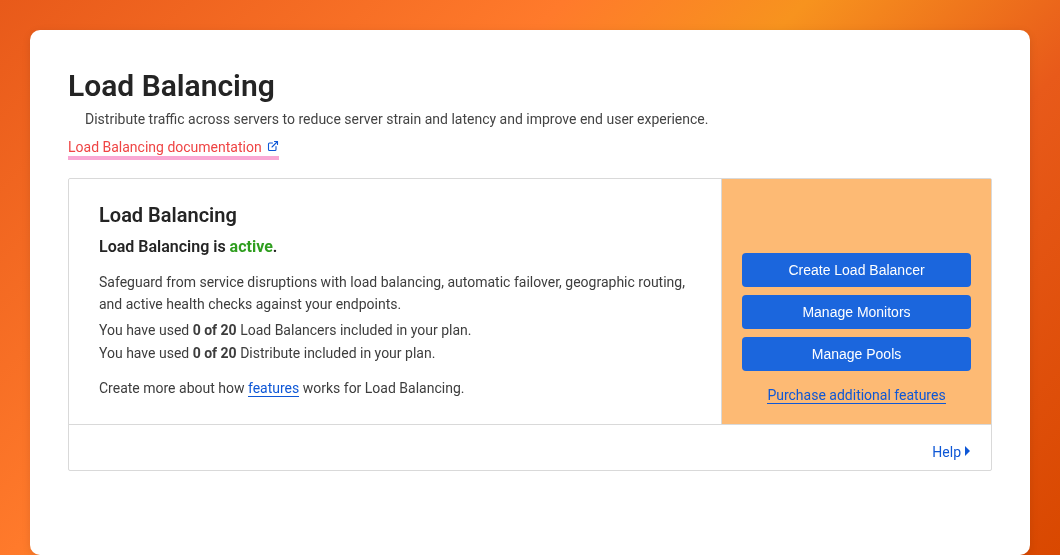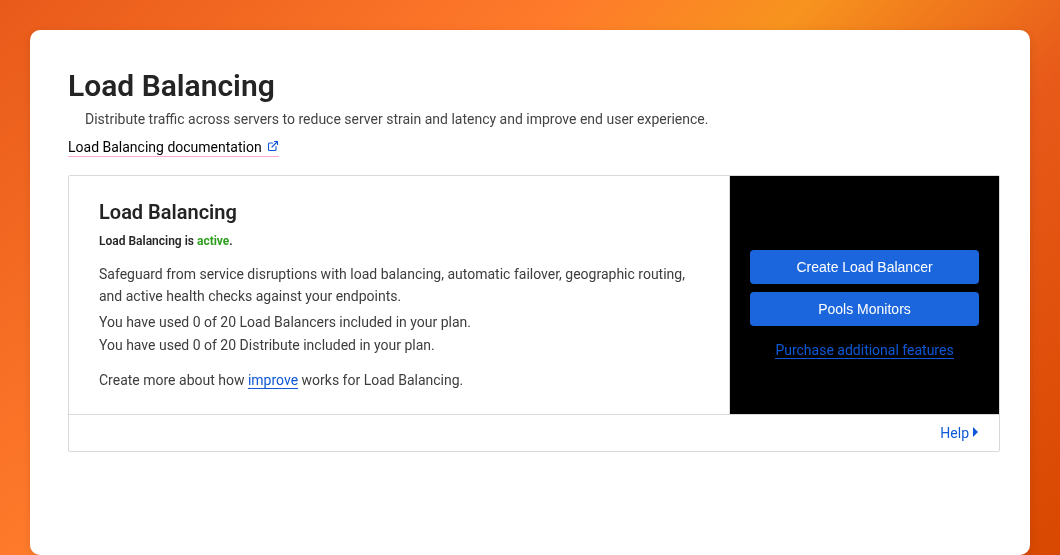--- a/index.html
+++ b/index.html
@@ -10,40 +10,40 @@
       height: 555px;
       padding: 30px 30px 0 30px;
       overflow: hidden;
       border-radius: 14px;
     }
     .card {
       background: #fff;
       border-radius: 10px;
       width: 1000px;
       height: 525px;
-      padding: 38px 30px 0 38px;
+      padding: 38px 38px 0 38px;
       box-shadow: 0 2px 8px rgba(0,0,0,0.1);
     }
     .page-title {
       font-size: 30px;
       font-weight: 600;
       color: #242424;
       margin-bottom: 8px;
     }
     .page-subtitle {
       font-size: 14px;
       color: #444;
       margin-bottom: 10px;
       margin-left: 17px;
     }
     .doc-link {
       font-size: 14px;
-      color: #000000;
-      text-decoration: none;
-      border-bottom: 1px solid #f9a8d4;
+      color: #ef4444;
+      text-decoration: none;
+      border-bottom: 4px solid #f9a8d4;
       display: inline-flex;
       align-items: center;
       gap: 5px;
       padding-bottom: 1px;
     }
     .doc-link-row {
       margin-bottom: 18px;
     }
     .panel {
       border: 1px solid #d9d9d9;
@@ -53,35 +53,35 @@
     }
     .panel-body {
       display: flex;
     }
     .panel-left {
       flex: 1;
       padding: 24px 30px 26px 30px;
     }
     .panel-right {
       width: 270px;
-      background: #000000;
+      background: #fdba74;
       border-left: 1px solid #d9d9d9;
       padding: 74px 20px 20px 20px;
       display: flex;
       flex-direction: column;
       gap: 8px;
     }
     .panel-title {
       font-size: 20px;
       font-weight: 600;
       color: #242424;
       margin-bottom: 10px;
     }
     .status-line {
-      font-size: 12px;
+      font-size: 16px;
       font-weight: 600;
       color: #242424;
       margin-bottom: 16px;
     }
     .status-active {
       color: #2f9e1f;
       font-weight: 700;
     }
     .body-text {
       font-size: 14px;
@@ -91,21 +91,21 @@
     }
     .usage-block {
       margin-bottom: 16px;
     }
     .usage-line {
       font-size: 14px;
       color: #3d3d3d;
       line-height: 1.6;
     }
     .usage-count {
-      font-weight: 400;
+      font-weight: 700;
     }
     .billing-line {
       font-size: 14px;
       color: #3d3d3d;
     }
     .inline-link {
       color: #0e57d6;
       text-decoration: none;
       border-bottom: 1px solid #0e57d6;
     }
@@ -139,20 +139,21 @@
     }
     .help-link {
       color: #0e57d6;
       font-size: 14px;
       font-weight: 400;
       text-decoration: none;
       display: inline-flex;
       align-items: flex-start;
       gap: 2px;
       cursor: pointer;
+      margin-top: 9px;
     }
     .ext-icon svg { width: 12px; height: 12px; stroke: #0e57d6; }
     .chevron svg { width: 10px; height: 12px; fill: #0e57d6; }
   </style>
 </head>
 <body>
 
 <div class="card">
 
   <h1 class="page-title">Load Balancing</h1>
@@ -186,27 +187,28 @@
         <div class="usage-block">
           <p class="usage-line">
             <span>You have used </span><span class="usage-count">0 of 20</span><span> Load Balancers included in your plan.</span>
           </p>
           <p class="usage-line">
             <span>You have used </span><span class="usage-count">0 of 20</span><span> Distribute included in your plan.</span>
           </p>
         </div>
 
         <p class="billing-line">
-          <span>Create more about how </span><a href="#" class="inline-link">improve</a><span> works for Load Balancing.</span>
+          <span>Create more about how </span><a href="#" class="inline-link">features</a><span> works for Load Balancing.</span>
         </p>
       </div>
 
       <div class="panel-right">
         <button class="btn">Create Load Balancer</button>
-        <button class="btn">Pools Monitors</button>
+        <button class="btn">Manage Monitors</button>
+        <button class="btn">Manage Pools</button>
         <a href="#" class="purchase-link">Purchase additional features</a>
       </div>
 
     </div>
 
     <div class="panel-footer">
       <a href="#" class="help-link">
         <span>Help</span>
         <span class="chevron">
           <svg viewBox="0 0 8 12">

